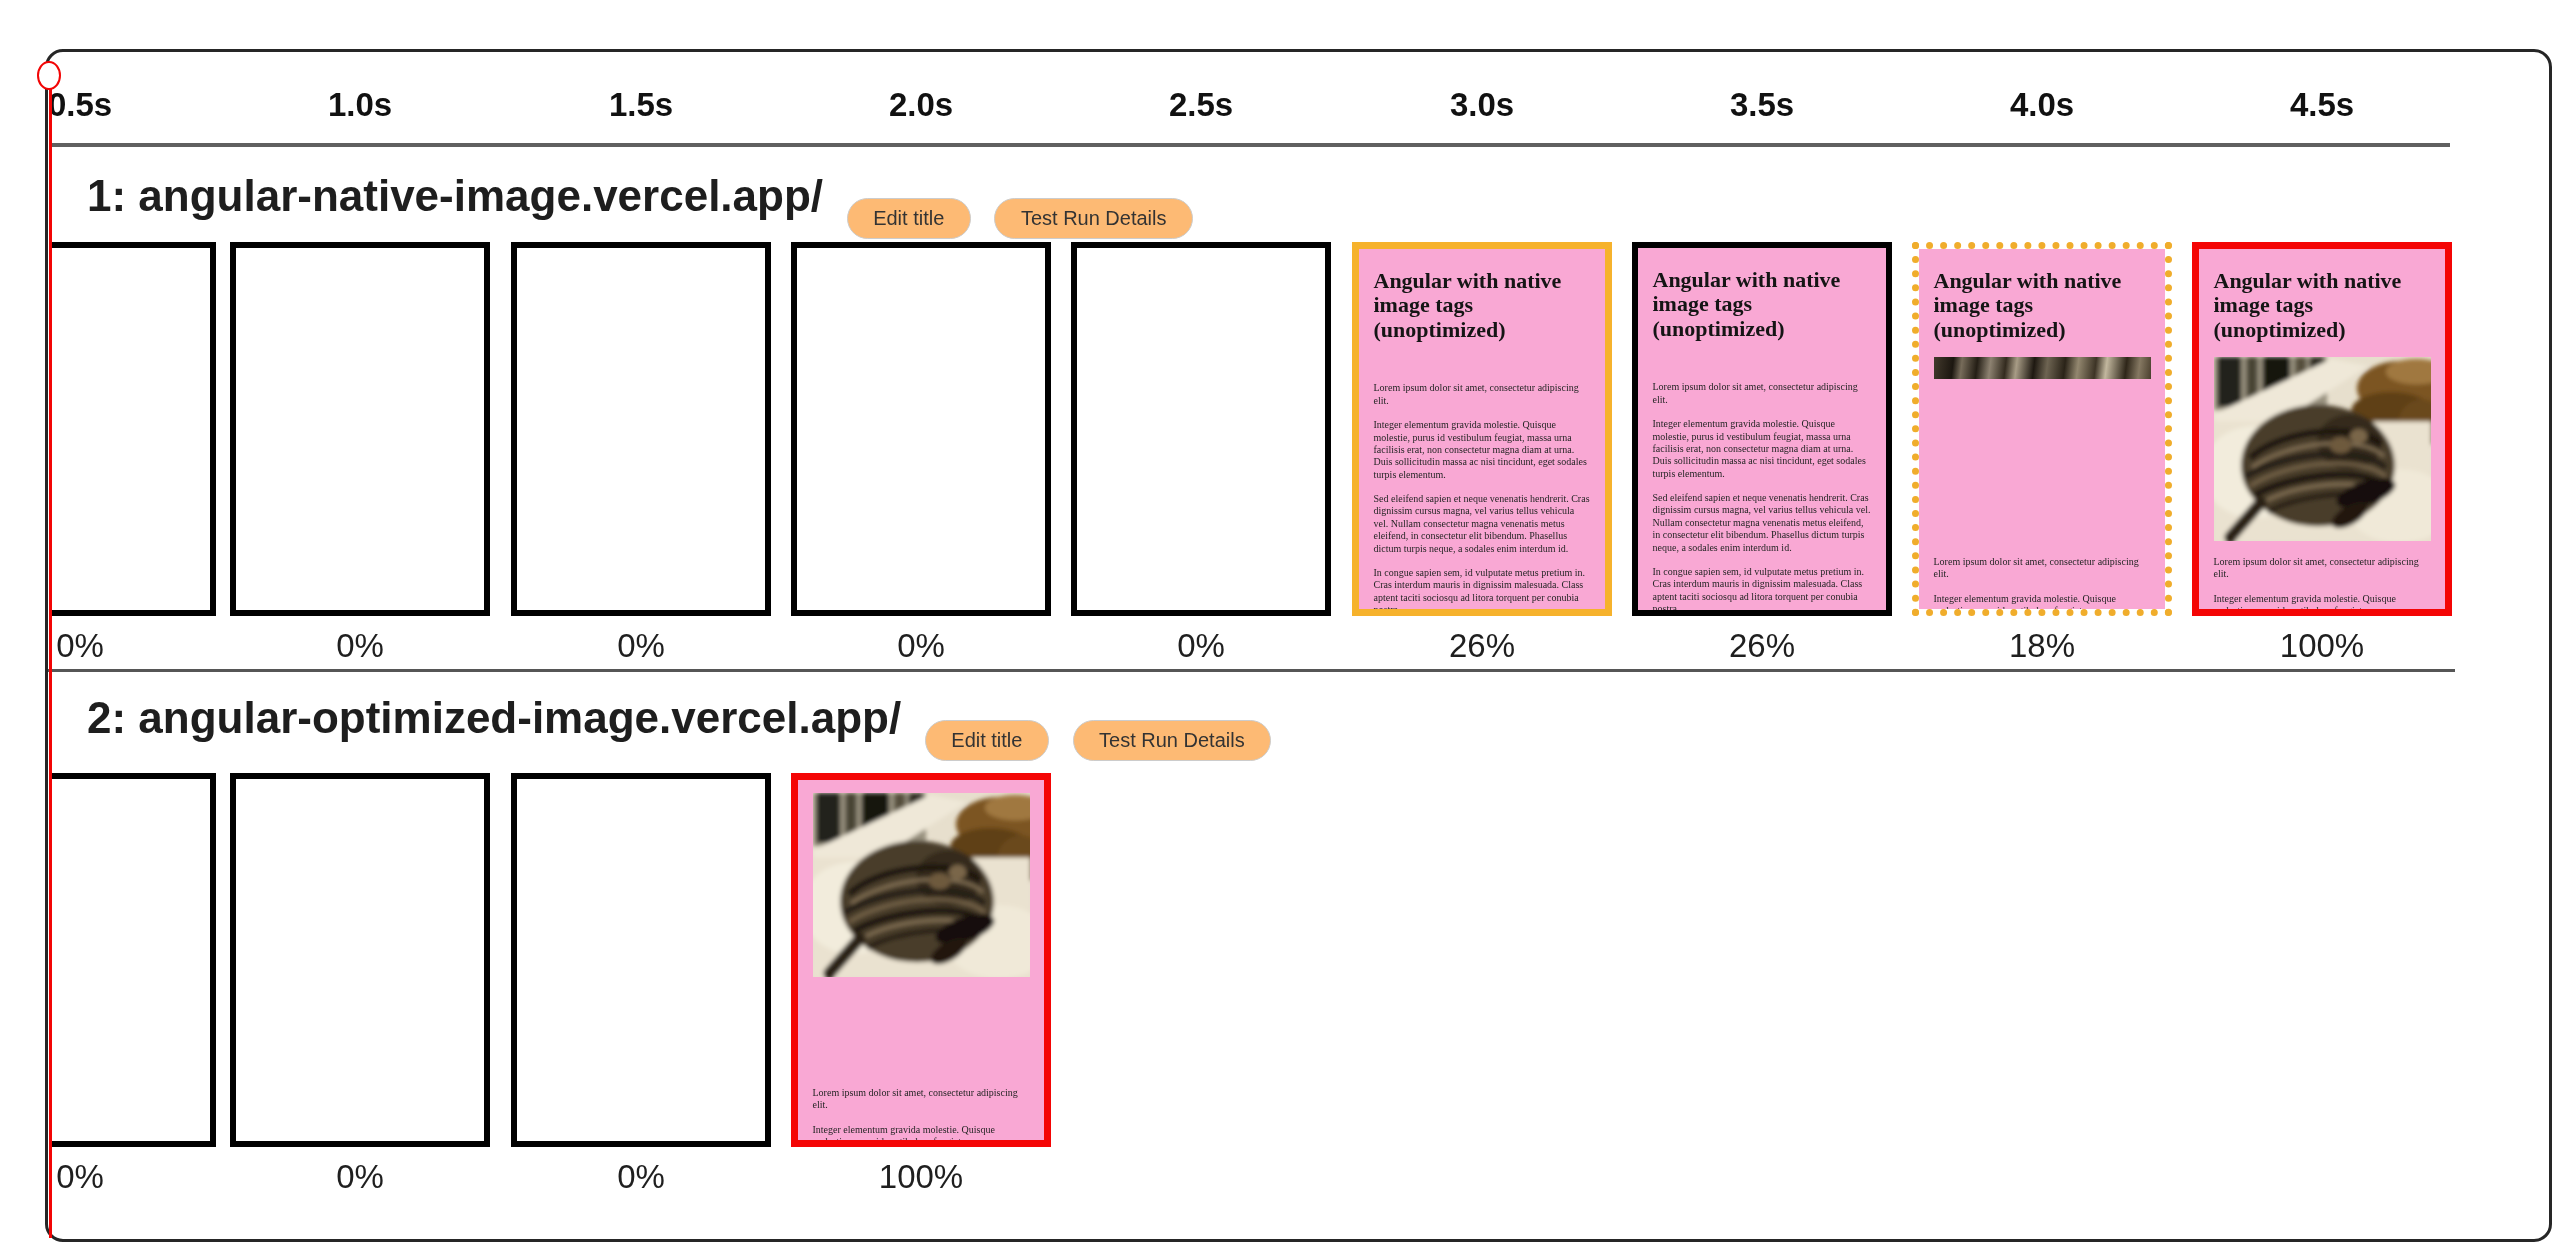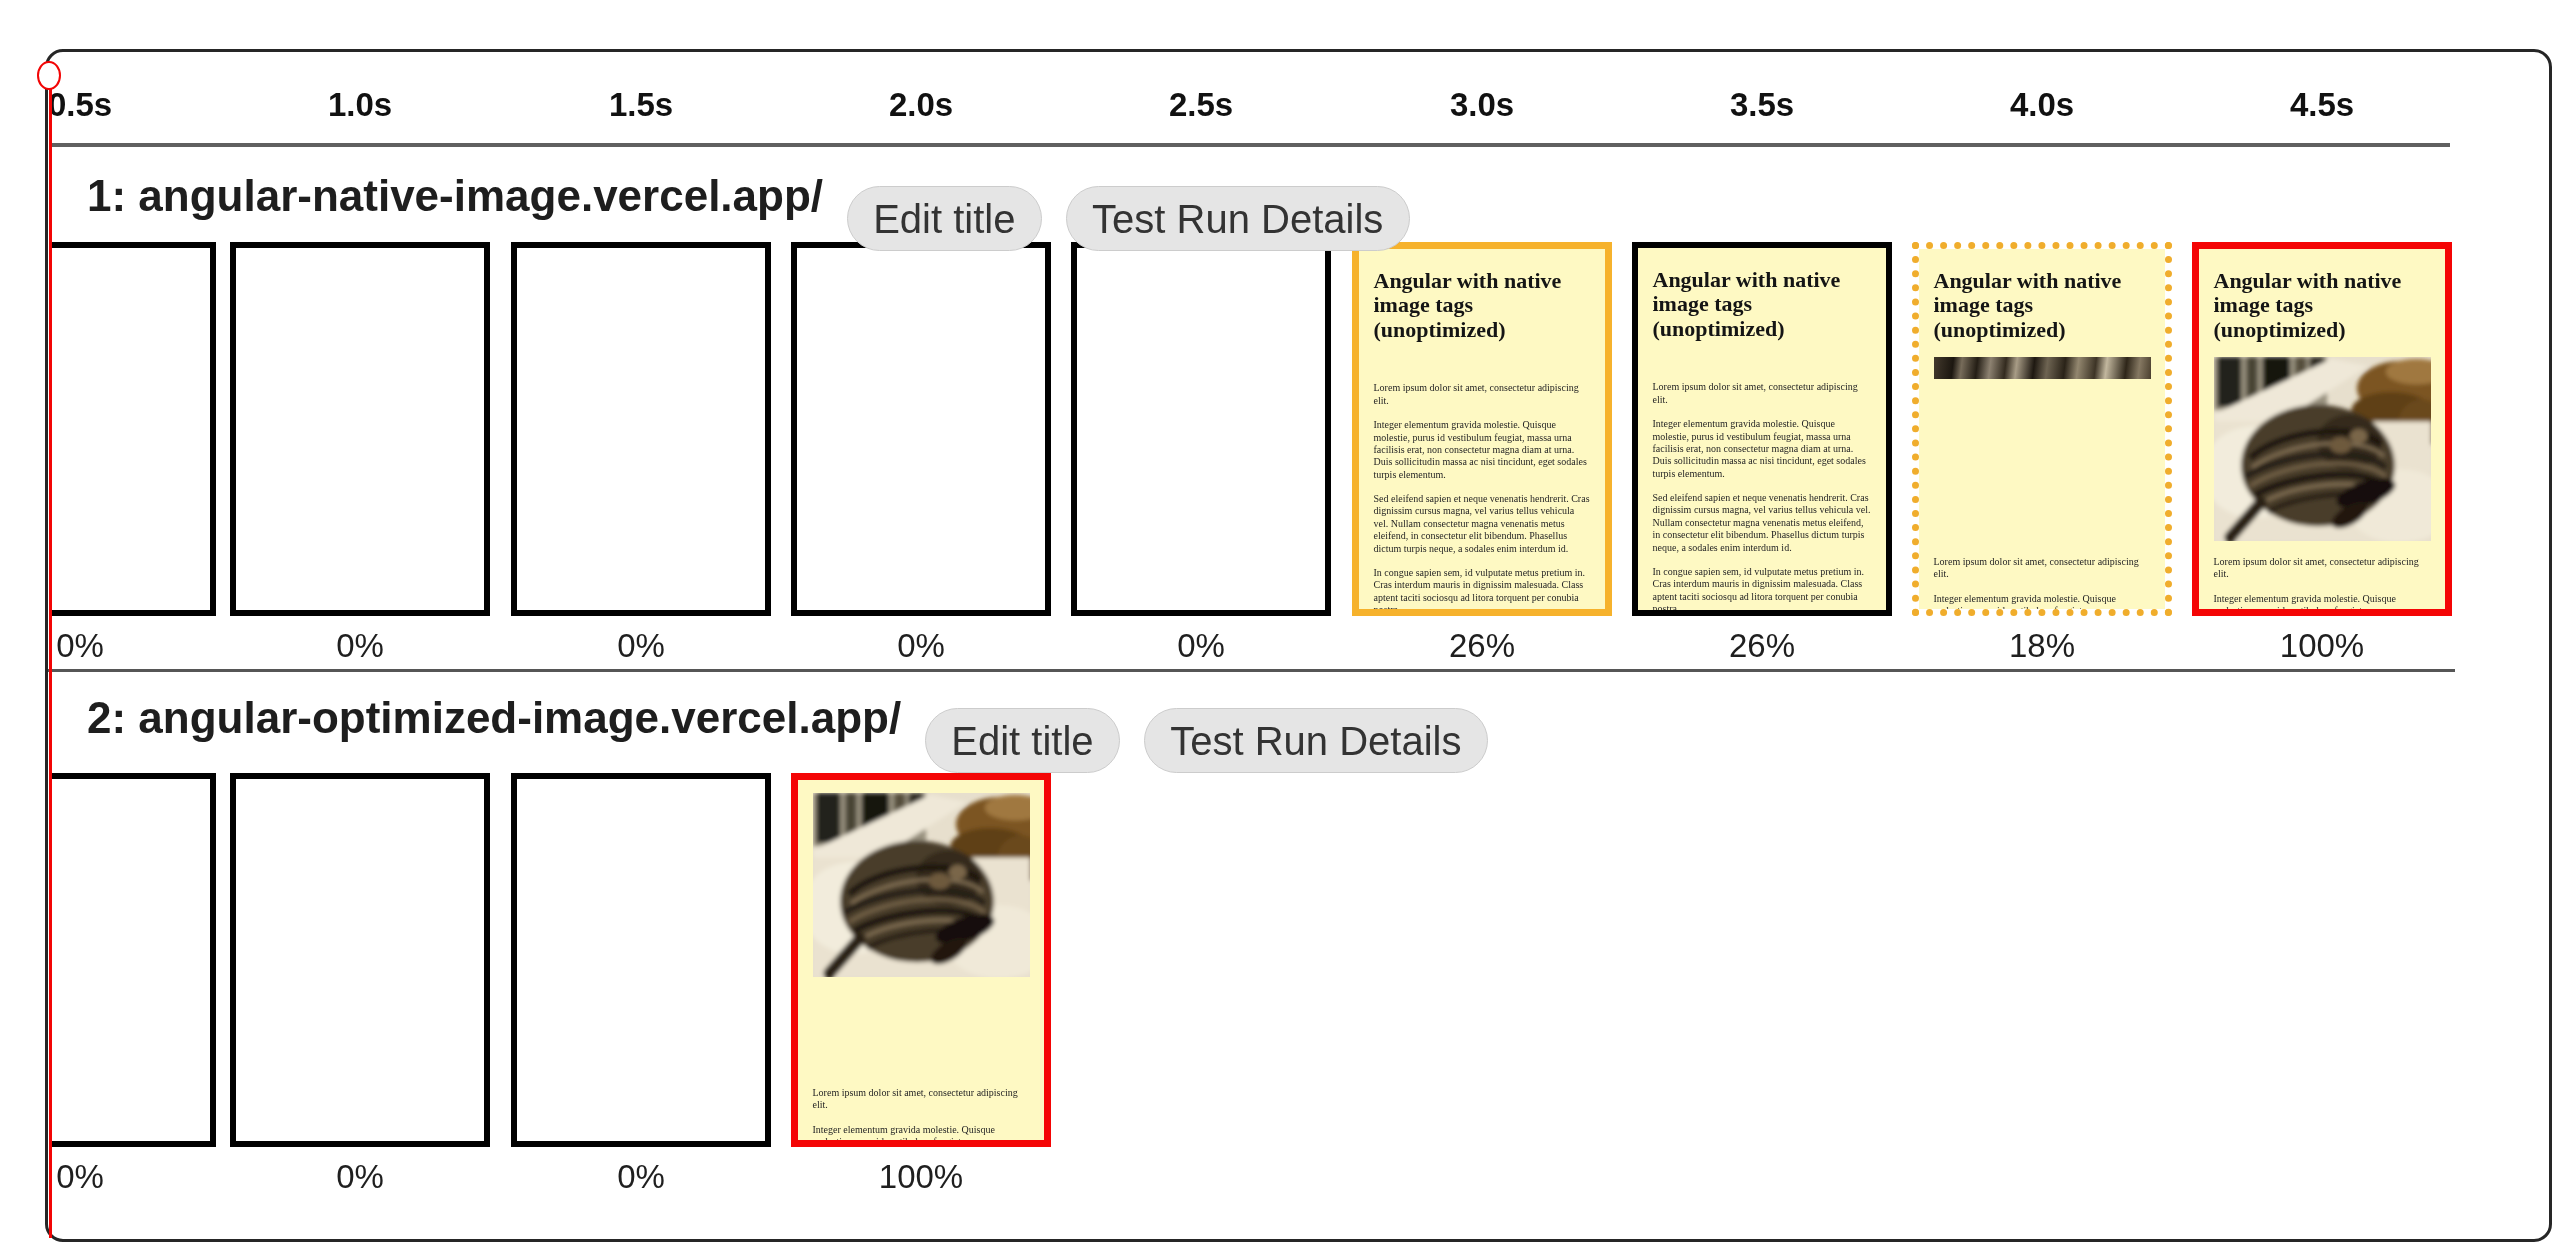--- a/index.html
+++ b/index.html
@@ -27,39 +27,39 @@
   }
   .ruler{position:absolute;left:50px;top:143px;width:2400px;height:3.6px;background:#606060;}
   .row-divider{position:absolute;left:48px;top:669px;width:2407px;height:2.7px;background:#565656;}
   
   .row-header{
     position:absolute;left:87px;height:53px;display:flex;align-items:center;gap:23.6px;z-index:3;
   }
   .row-title{font-size:44px;font-weight:bold;color:#1e1e1e;white-space:nowrap;}
   .pill{
     font-family:"Liberation Sans",sans-serif;
-    font-size:40px;color:#333;background:#e5e5e5;border:1.8px solid #ccc;border-radius:40px;
+    font-size:20px;color:#333;background:#fdba74;border:1.8px solid #ccc;border-radius:40px;
     padding:8.2px 25.5px;line-height:1.15;white-space:nowrap;cursor:pointer;margin-top:46px;
   }
   
   .frame{
     position:absolute;width:260px;height:374px;background:#fff;box-sizing:border-box;
     border:6.4px solid #000;overflow:hidden;z-index:2;cursor:pointer;
   }
   .frame.clipped{width:167px;border-left:none;}
   .frame.orange{border:7.3px solid #f6b22c;}
   .frame.orange-dotted{border:7.3px dotted #f0ad2c;}
   .frame.red{border:7.3px solid #f40505;}
   .r1{top:242px;}
   .r2{top:773px;}
   
   .page{
     position:relative;width:100%;height:100%;box-sizing:border-box;
     padding:12.7px 14.5px 0 14.5px;overflow:hidden;
-    font-family:"Liberation Serif", serif;color:#1c1c1c;background:#fef9c3;
+    font-family:"Liberation Serif", serif;color:#1c1c1c;background:#f9a8d4;
   }
   .page h3{
     margin:7.3px 0 40px 0;font-size:22px;line-height:24.5px;font-weight:bold;color:#151515;
   }
   .page.with-media h3{margin-bottom:14.5px;}
   .page p{margin:0 0 11.8px 0;font-size:10px;line-height:12.4px;color:#262626;}
   .bottom-lorem{position:absolute;left:14.5px;right:12.7px;top:307px;}
   .img-strip{
     width:100%;height:22px;
     background:linear-gradient(97deg,#433a2d 0%,#1c1710 9%,#776c5a 13%,#241e15 20%,#8d8271 26%,

